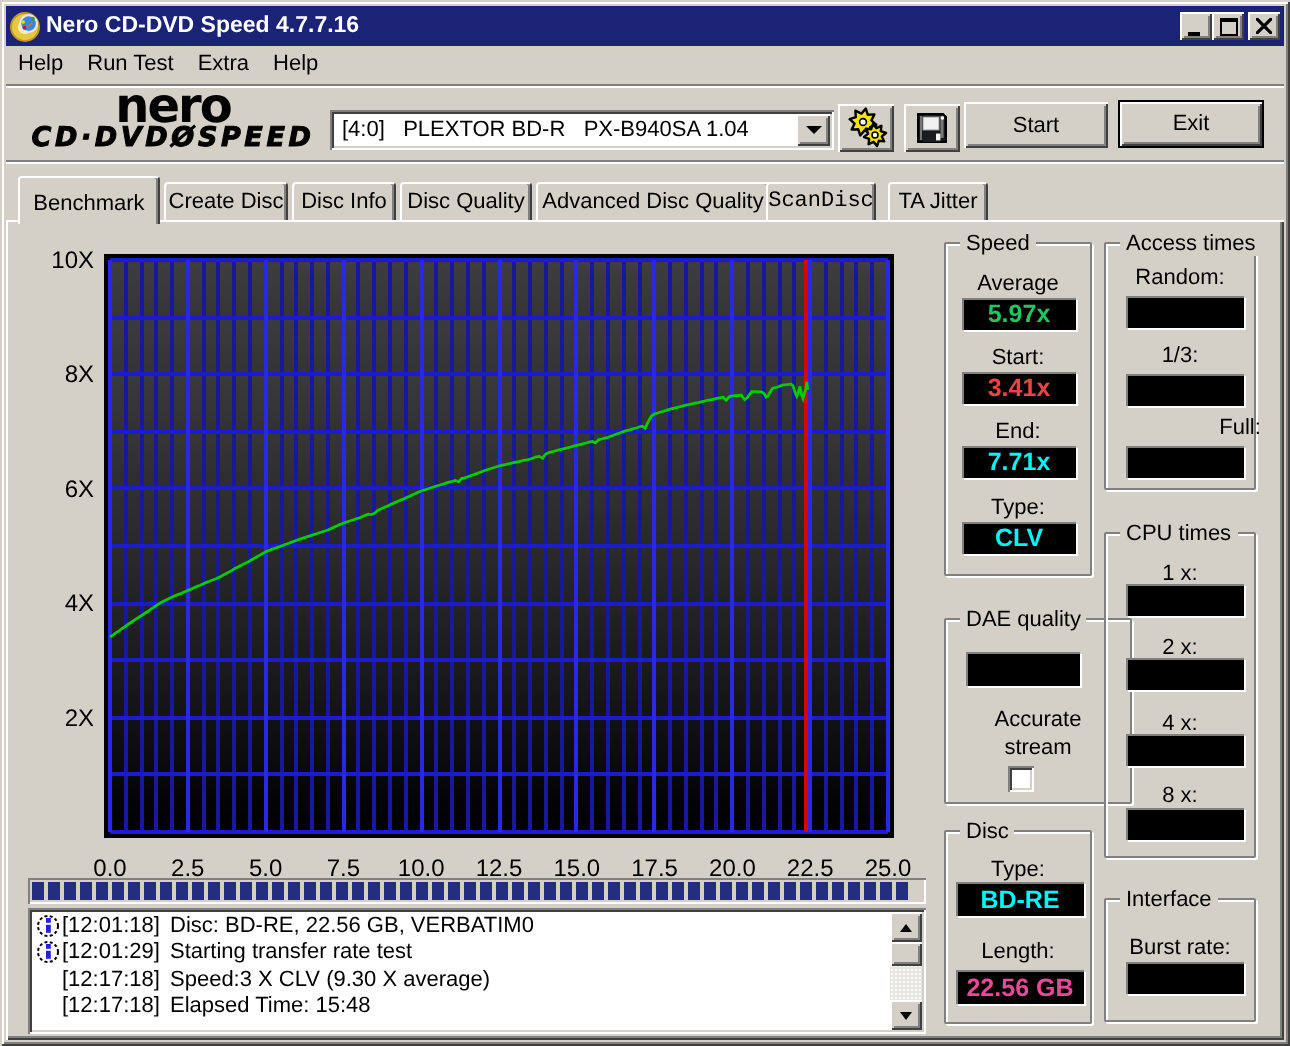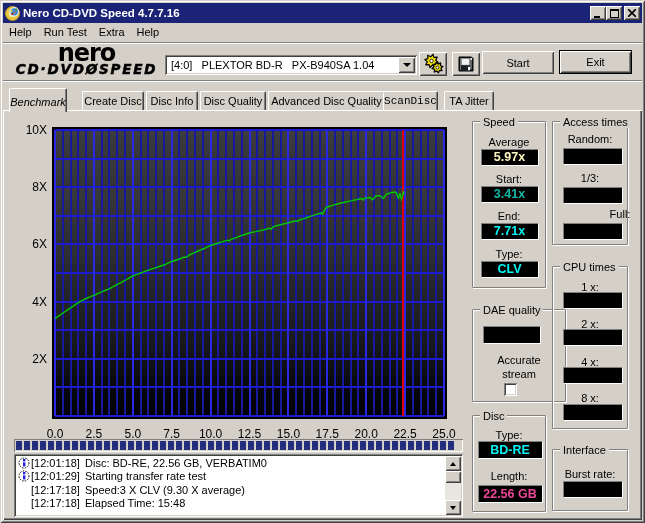--- a/index.html
+++ b/index.html
@@ -216,21 +216,21 @@
     <div class="pushbtn" id="btn-exit">
         <span>Exit</span>
       </div>
   </div>
   <div class="sep-line" style="top:80px">
       <div class="d"></div>
       <div class="l"></div>
     </div>
 
   <div id="tabbar">
-      <div class="tab active" style="left: 6px; width: 58px; font-style: italic;"><span>Benchmark</span></div>
+      <div class="tab active" style="left: 6px; width: 71px;"><span>Benchmark</span></div>
       <div class="tab" style="left: 79px; width: 62px;"><span>Create Disc</span></div>
       <div class="tab" style="left: 143px; width: 52px;"><span>Disc Info</span></div>
       <div class="tab" style="left: 197px; width: 66px;"><span>Disc Quality</span></div>
       <div class="tab" style="left: 265px; width: 117px;"><span>Advanced Disc Quality</span></div>
       <div class="tab" style="left: 380px; width: 55px; font-family: Liberation Mono, monospace;"><span>ScanDisc</span></div>
       <div class="tab" style="left: 441px; width: 50px;"><span>TA Jitter</span></div>
     </div>
 
   <div id="panel">
     <svg id="chart-svg" width="470" height="340" viewBox="0 0 470 340">
@@ -458,23 +458,23 @@
           <span class="ltext">Speed:3 X CLV (9.30 X average)</span>
         </div>
         <div class="logline" style="top: 43.2px;">
           <span class="ltime">[12:17:18]</span>
           <span class="ltext">Elapsed Time: 15:48</span>
         </div>
       </div>
   <div class="group" style="left: 469px; top: 11px; width: 74px; height: 167px;">
         <div class="gtitle">Speed</div>
         <div class="glabel" style="top: 14px;">Average</div>
-        <div class="lcd" style="left: 8px; top: 27px; width: 57px; height: 16px; color: #fef9c3;">5.97x</div>
+        <div class="lcd" style="left: 8px; top: 27px; width: 57px; height: 16px; color: #22c55e;">5.97x</div>
         <div class="glabel" style="top: 51px;">Start:</div>
-        <div class="lcd" style="left: 8px; top: 64px; width: 57px; height: 16px; color: #14b8a6;">3.41x</div>
+        <div class="lcd" style="left: 8px; top: 64px; width: 57px; height: 16px; color: #ef4444;">3.41x</div>
         <div class="glabel" style="top: 88px;">End:</div>
         <div class="lcd" style="left: 8px; top: 101px; width: 57px; height: 16px; color: rgb(0, 245, 245);">7.71x</div>
         <div class="glabel" style="top: 126px;">Type:</div>
         <div class="lcd" style="left: 8px; top: 139px; width: 57px; height: 16px; color: rgb(0, 245, 245);">CLV</div>
       </div>
       <div class="group" style="left: 549px; top: 11px; width: 76px; height: 124px;">
         <div class="gtitle">Access times</div>
         <div class="glabel" style="top: 11px;">Random:</div>
         <div class="lcd" style="left: 10px; top: 26px; width: 59px; height: 16px; color: rgb(0, 245, 245);"></div>
         <div class="glabel" style="top: 50px;">1/3:</div>

